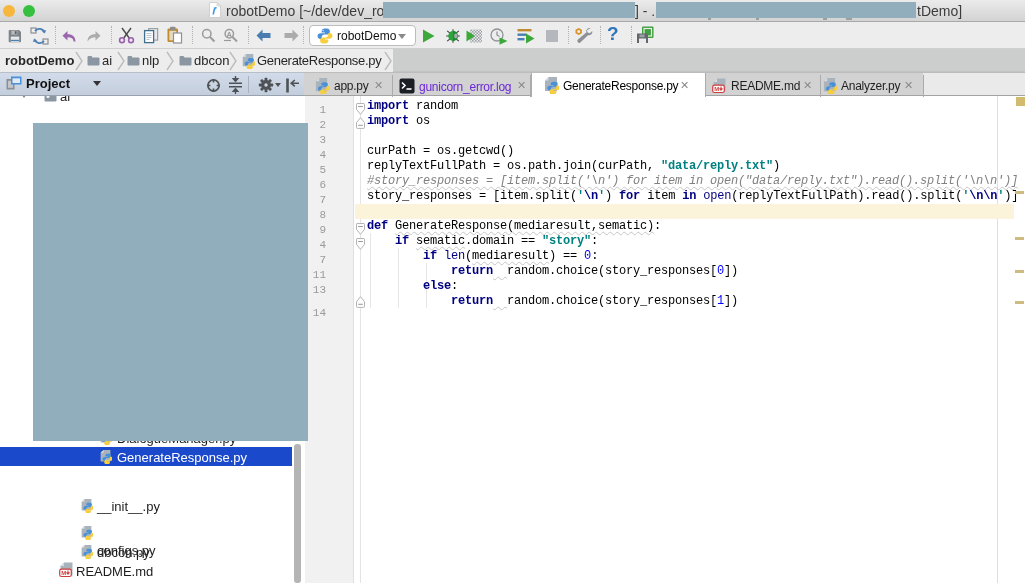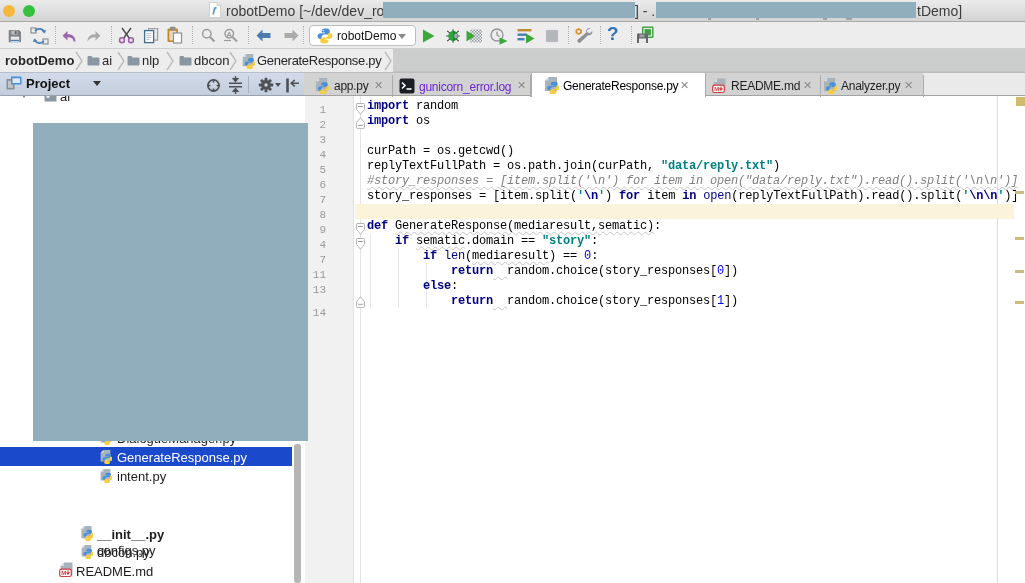--- a/index.html
+++ b/index.html
@@ -377,32 +377,21 @@
       <span style="left:99px;top:2px"><svg width="13" height="15" viewBox="0 0 16 18">
           <path d="M5.5 1 H14 V15 H2 V4.5 Z" fill="#a9b3bc"></path>
           <path d="M5.5 1 V4.5 H2 Z" fill="#d9dde1"></path>
           <g transform="translate(3.8,5.2) scale(0.85)">
             <path d="M7.8 .5 C5.9 .5 4.7 1.4 4.7 2.9 V4.6 H8 V5.3 H3.4 C1.8 5.3 .5 6.5 .5 8.1 c0 1.7 1.2 2.9 2.9 2.9 H4.7 V9.2 c0-1.5 1.2-2.7 2.7-2.7 h3.1 c1.3 0 2.3-1 2.3-2.3 V2.9 C12.8 1.4 11.6 .5 9.9 .5 Z" fill="#4a90d9"></path>
             <path d="M8.2 15.5 c1.9 0 3.1-.9 3.1-2.4 V11.4 H8 V10.7 h4.6 c1.6 0 2.9-1.2 2.9-2.8 0-1.7-1.2-2.9-2.9-2.9 H11.3 V6.8 c0 1.5-1.2 2.7-2.7 2.7 H5.5 c-1.3 0-2.3 1-2.3 2.3 v1.3 c0 1.5 1.2 2.4 2.9 2.4 Z" fill="#f7ce3e"></path>
           </g>
         </svg></span>
       <span style="left:117px;top:2.5px">GenerateResponse.py</span>
     </div>
-    <div class="trow" style="top: 370px;">
-      <span style="left:99px;top:2px"><svg width="13" height="15" viewBox="0 0 16 18">
-          <path d="M5.5 1 H14 V15 H2 V4.5 Z" fill="#a9b3bc"></path>
-          <path d="M5.5 1 V4.5 H2 Z" fill="#d9dde1"></path>
-          <g transform="translate(3.8,5.2) scale(0.85)">
-            <path d="M7.8 .5 C5.9 .5 4.7 1.4 4.7 2.9 V4.6 H8 V5.3 H3.4 C1.8 5.3 .5 6.5 .5 8.1 c0 1.7 1.2 2.9 2.9 2.9 H4.7 V9.2 c0-1.5 1.2-2.7 2.7-2.7 h3.1 c1.3 0 2.3-1 2.3-2.3 V2.9 C12.8 1.4 11.6 .5 9.9 .5 Z" fill="#4a90d9"></path>
-            <path d="M8.2 15.5 c1.9 0 3.1-.9 3.1-2.4 V11.4 H8 V10.7 h4.6 c1.6 0 2.9-1.2 2.9-2.8 0-1.7-1.2-2.9-2.9-2.9 H11.3 V6.8 c0 1.5-1.2 2.7-2.7 2.7 H5.5 c-1.3 0-2.3 1-2.3 2.3 v1.3 c0 1.5 1.2 2.4 2.9 2.4 Z" fill="#f7ce3e"></path>
-          </g>
-        </svg></span>
-      <span style="left:117px;top:2.5px">intent.py</span>
-    </div>
-    <div class="trow" style="top: 428px; font-weight: bold;">
+    <div class="trow" style="top: 400px;">
       <span style="left:80px;top:2px"><svg width="13" height="15" viewBox="0 0 16 18">
           <path d="M5.5 1 H14 V15 H2 V4.5 Z" fill="#a9b3bc"></path>
           <path d="M5.5 1 V4.5 H2 Z" fill="#d9dde1"></path>
           <g transform="translate(3.8,5.2) scale(0.85)">
             <path d="M7.8 .5 C5.9 .5 4.7 1.4 4.7 2.9 V4.6 H8 V5.3 H3.4 C1.8 5.3 .5 6.5 .5 8.1 c0 1.7 1.2 2.9 2.9 2.9 H4.7 V9.2 c0-1.5 1.2-2.7 2.7-2.7 h3.1 c1.3 0 2.3-1 2.3-2.3 V2.9 C12.8 1.4 11.6 .5 9.9 .5 Z" fill="#4a90d9"></path>
             <path d="M8.2 15.5 c1.9 0 3.1-.9 3.1-2.4 V11.4 H8 V10.7 h4.6 c1.6 0 2.9-1.2 2.9-2.8 0-1.7-1.2-2.9-2.9-2.9 H11.3 V6.8 c0 1.5-1.2 2.7-2.7 2.7 H5.5 c-1.3 0-2.3 1-2.3 2.3 v1.3 c0 1.5 1.2 2.4 2.9 2.4 Z" fill="#f7ce3e"></path>
           </g>
         </svg></span>
       <span style="left:97px;top:2.5px">__init__.py</span>
     </div>

